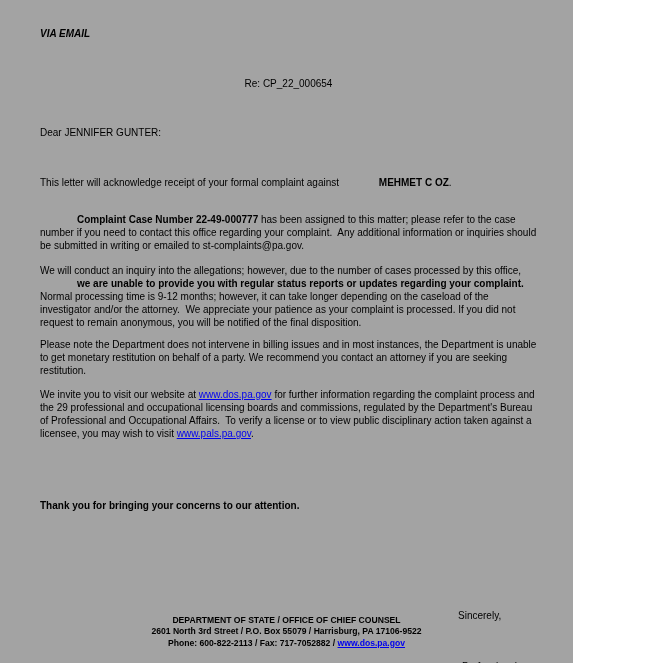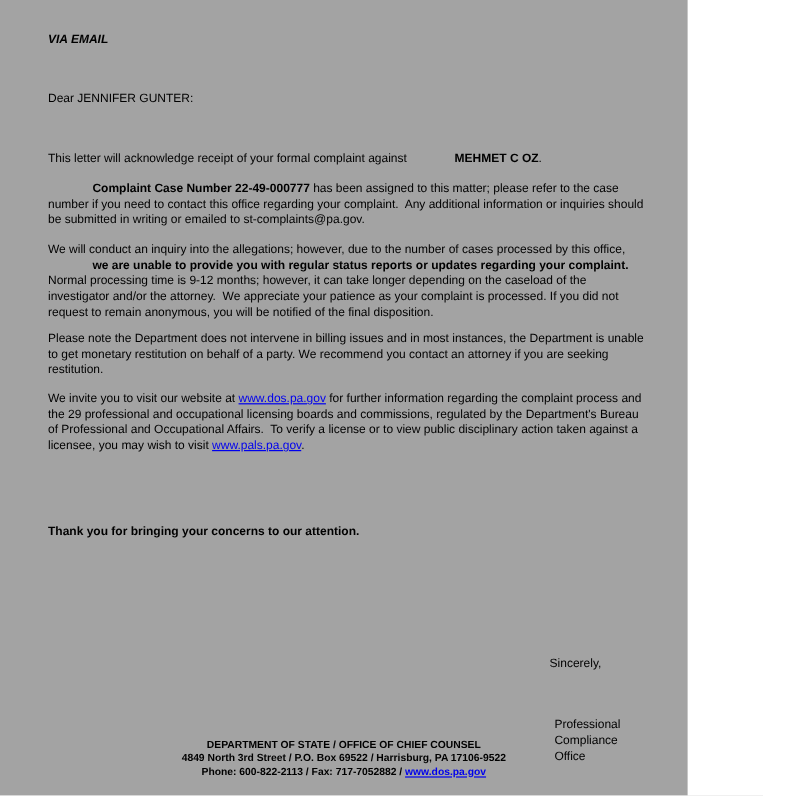--- a/index.html
+++ b/index.html
@@ -23,21 +23,21 @@
     font-style: italic;
     margin: 0 0 0 0;
   }
   .re-line {
     text-align: center;
     margin-top: 11px;
   }
   .salutation { margin-top: 10px; }
   .para { margin: 0; }
   .para.p0 { margin-top: 11px; }
-  .para.p1 { margin-top: 12px; }
+  .para.p1 { margin-top: 24px; }
   .para.p2 { margin-top: 12px; }
   .para.p3 { margin-top: 9px; }
   .para.p4 { margin-top: 11px; }
   .thanks { margin-top: 33px; font-weight: bold; }
   .sig-sincerely { margin-top: 71px; margin-left: 418px; }
   .sig-office { margin-top: 12px; margin-left: 422px; }
   b, .bold { font-weight: bold; padding-left: 37px; }
   a.link {
     color: #0000EE;
     text-decoration: underline;
@@ -54,26 +54,27 @@
     line-height: 11.5px;
   }
   .footer .u { text-decoration: underline; }
 </style>
 </head>
 <body>
 
 <div class="page">
   <div class="content">
     <div class="via-email">VIA EMAIL</div>
+    <div class="re-line">Re: CP_22_000654</div>
     <div class="salutation">Dear JENNIFER GUNTER:</div>
     <div id="paragraphs"><p class="para p0"><span>This letter will acknowledge receipt of your formal complaint against </span><span class="bold">MEHMET C OZ</span><span>.</span></p><p class="para p1"><span class="bold">Complaint Case Number 22-49-000777</span><span> has been assigned to this matter; please refer to the case number if you need to contact this office regarding your complaint.  Any additional information or inquiries should be submitted in writing or emailed to st-complaints@pa.gov.</span></p><p class="para p2"><span>We will conduct an inquiry into the allegations; however, due to the number of cases processed by this office, </span><span class="bold">we are unable to provide you with regular status reports or updates regarding your complaint.</span><span>  Normal processing time is 9-12 months; however, it can take longer depending on the caseload of the investigator and/or the attorney.  We appreciate your patience as your complaint is processed. If you did not request to remain anonymous, you will be notified of the final disposition.</span></p><p class="para p3"><span>Please note the Department does not intervene in billing issues and in most instances, the Department is unable to get monetary restitution on behalf of a party. We recommend you contact an attorney if you are seeking restitution.</span></p><p class="para p4"><span>We invite you to visit our website at </span><a class="link">www.dos.pa.gov</a><span> for further information regarding the complaint process and the 29 professional and occupational licensing boards and commissions, regulated by the Department's Bureau of Professional and Occupational Affairs.  To verify a license or to view public disciplinary action taken against a licensee, you may wish to visit </span><a class="link">www.pals.pa.gov</a><span>.</span></p></div>
     <div class="thanks">Thank you for bringing your concerns to our attention.</div>
     <div class="sig-sincerely">Sincerely,</div>
     <div class="sig-office">Professional Compliance Office</div>
     
   </div>
 
   <div class="footer">
     <div>DEPARTMENT OF STATE / OFFICE OF CHIEF COUNSEL</div>
-    <div>4849 North 3rd Street / P.O. Box 69522 / Harrisburg, PA 17106-9522</div>
+    <div>2601 North 3rd Street / P.O. Box 55079 / Harrisburg, PA 17106-9522</div>
     <div id="footer-line-3"><span>Phone: 600-822-2113 / Fax: 717-7052882 / </span><a class="link u">www.dos.pa.gov</a></div>
   </div>
 </div>
 
 </body></html>

